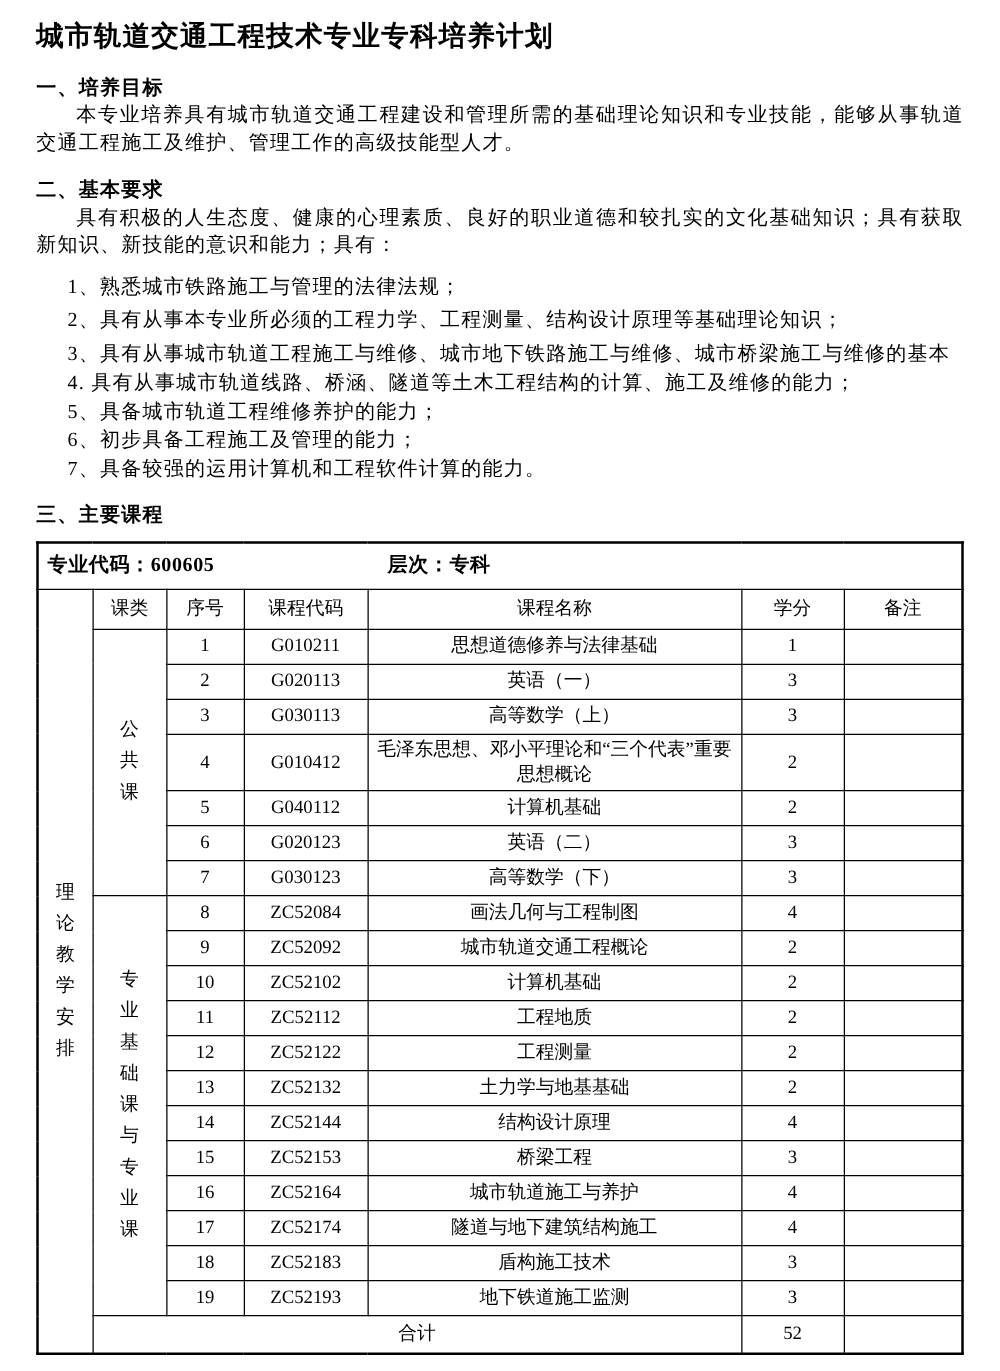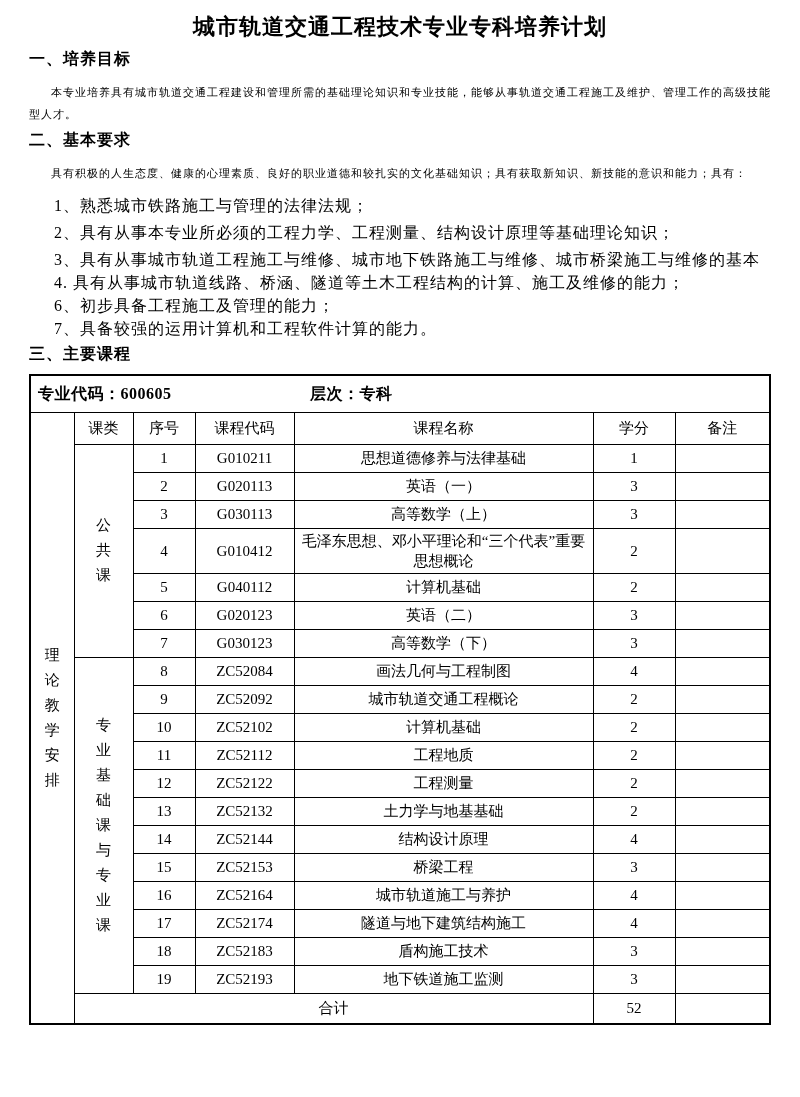--- a/index.html
+++ b/index.html
@@ -6,42 +6,40 @@
   html, body { background: #ffffff; }
   body {
     width: 800px; height: 1097px;
     font-family: "Liberation Serif", "DejaVu Serif", serif;
     color: #000000;
     overflow: hidden;
   }
   .page { padding: 14px 29px 0 29px; width: 800px; }
 
   .doc-title {
-    text-align: center;
+    text-align: left;
     font-size: 22px;
     font-weight: bold;
     letter-spacing: 1px;
     line-height: 30px;
-    font-family: Liberation Mono, monospace;
   }
 
   .sec-heading {
     font-size: 16px;
     font-weight: bold;
     letter-spacing: 1px;
-    margin-top: 4px;
+    margin-top: 16px;
     line-height: 22px;
   }
   .sec-heading.first { }
 
   .para {
-    font-size: 11px;
+    font-size: 16px;
     letter-spacing: 1px;
     line-height: 22px;
-    margin-top: 11px;
     text-indent: 2em;
     text-align: justify;
   }
 
   .req-list { list-style: none; margin-top: 11px; margin-left: 25px; }
   .req-list li {
     font-size: 16px;
     letter-spacing: 1px;
     line-height: 21px;
     margin-bottom: 2px;
@@ -100,20 +98,21 @@
   <p class="para">本专业培养具有城市轨道交通工程建设和管理所需的基础理论知识和专业技能，能够从事轨道交通工程施工及维护、管理工作的高级技能型人才。</p>
 
   <h2 class="sec-heading">二、基本要求</h2>
   <p class="para">具有积极的人生态度、健康的心理素质、良好的职业道德和较扎实的文化基础知识；具有获取新知识、新技能的意识和能力；具有：</p>
 
   <ul class="req-list">
     <li class="gap">1、熟悉城市铁路施工与管理的法律法规；</li>
     <li class="gap">2、具有从事本专业所必须的工程力学、工程测量、结构设计原理等基础理论知识；</li>
     <li>3、具有从事城市轨道工程施工与维修、城市地下铁路施工与维修、城市桥梁施工与维修的基本</li>
     <li>4. 具有从事城市轨道线路、桥涵、隧道等土木工程结构的计算、施工及维修的能力；</li>
+    <li>5、具备城市轨道工程维修养护的能力；</li>
     <li>6、初步具备工程施工及管理的能力；</li>
     <li>7、具备较强的运用计算机和工程软件计算的能力。</li>
   </ul>
 
   <h2 class="sec-heading">三、主要课程</h2>
 
   <table class="curriculum">
     <colgroup>
       <col style="width:44px">
       <col style="width:59px">

